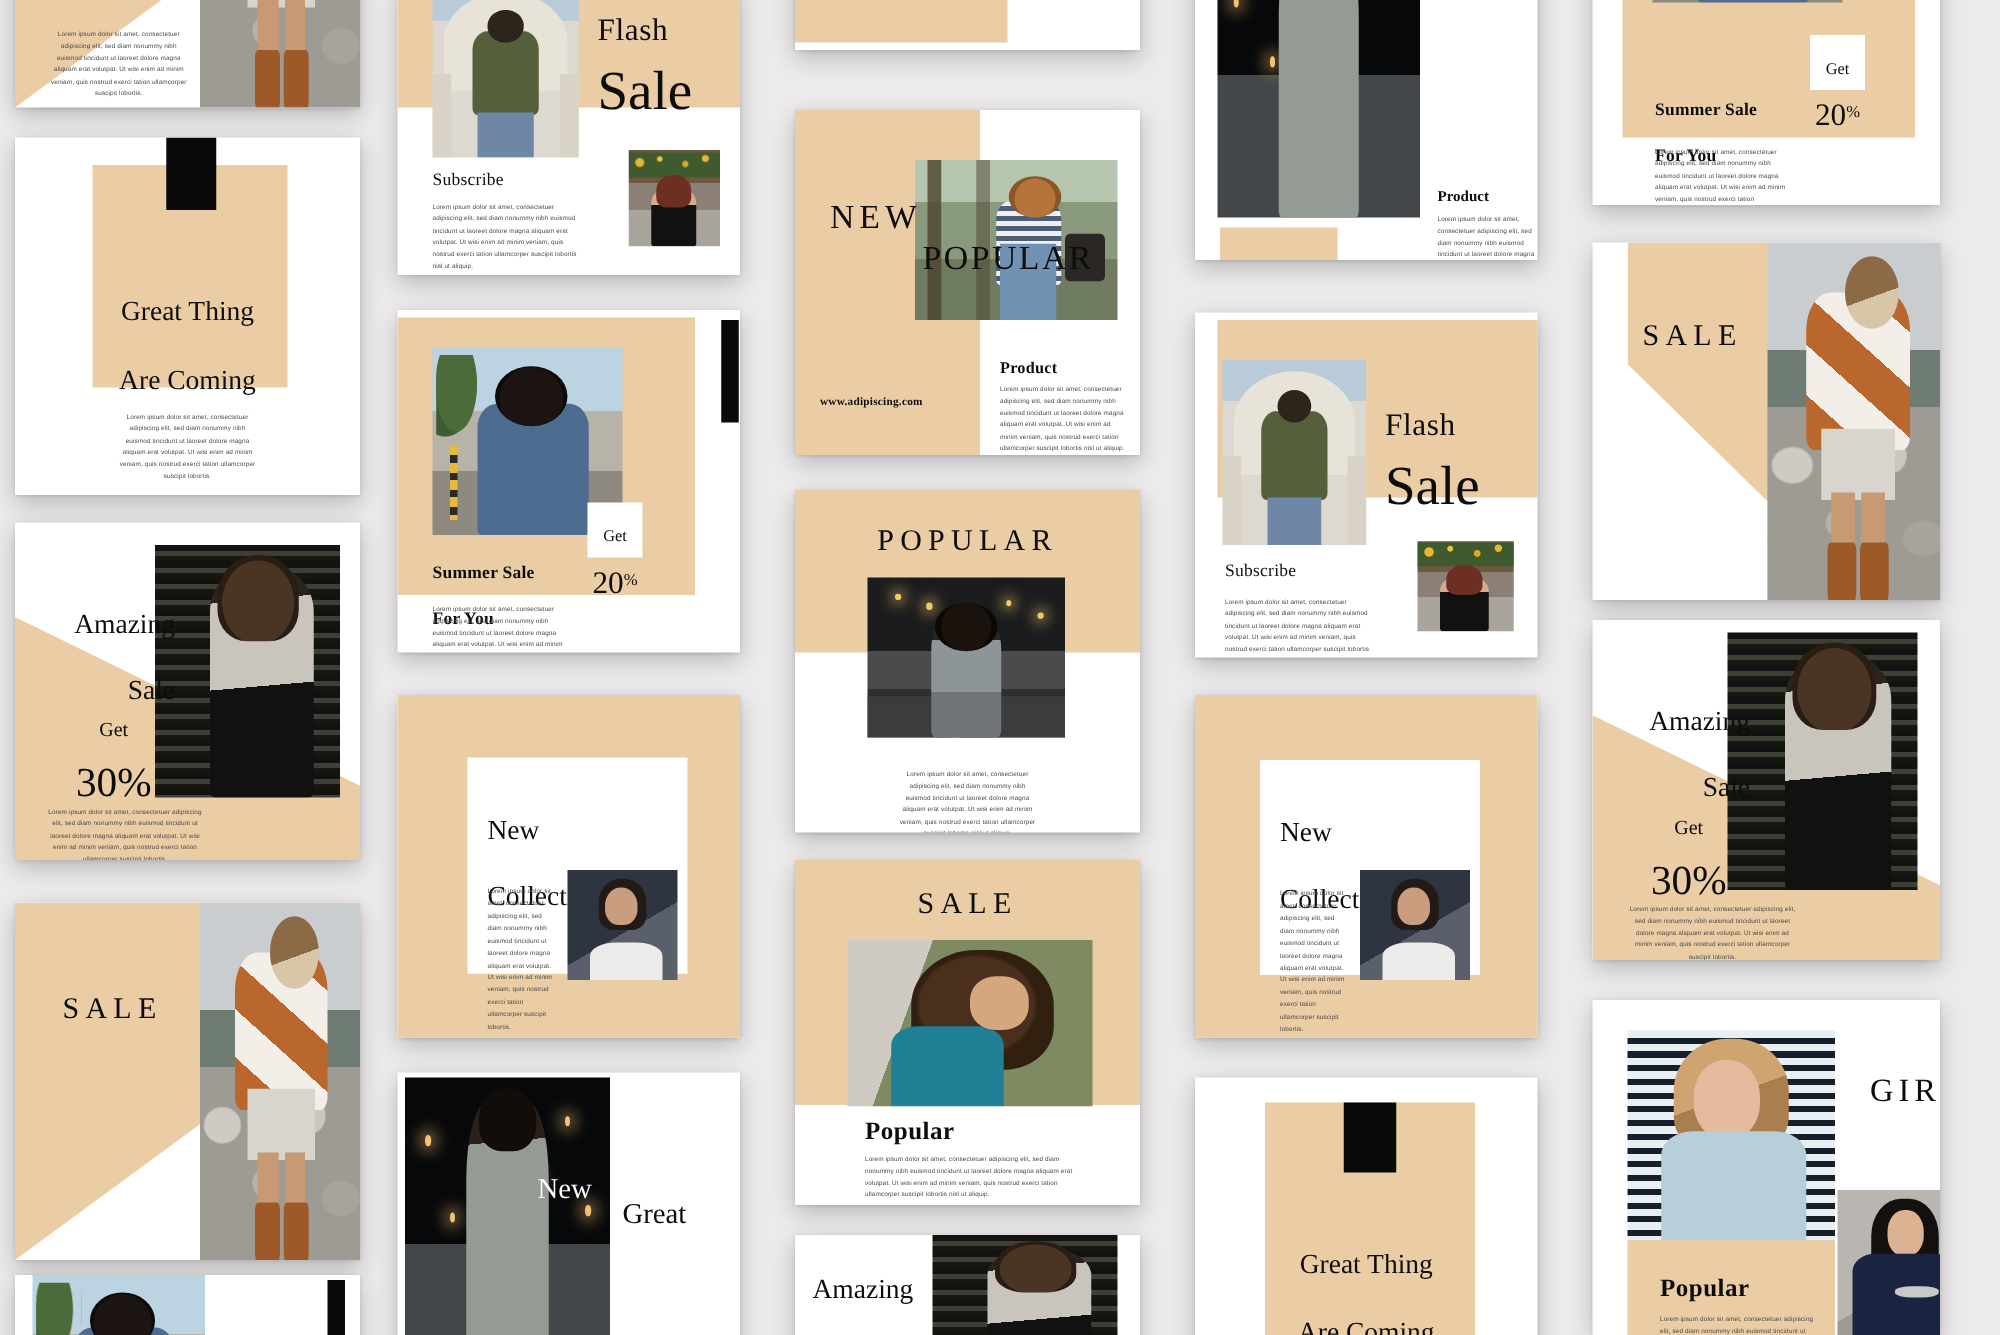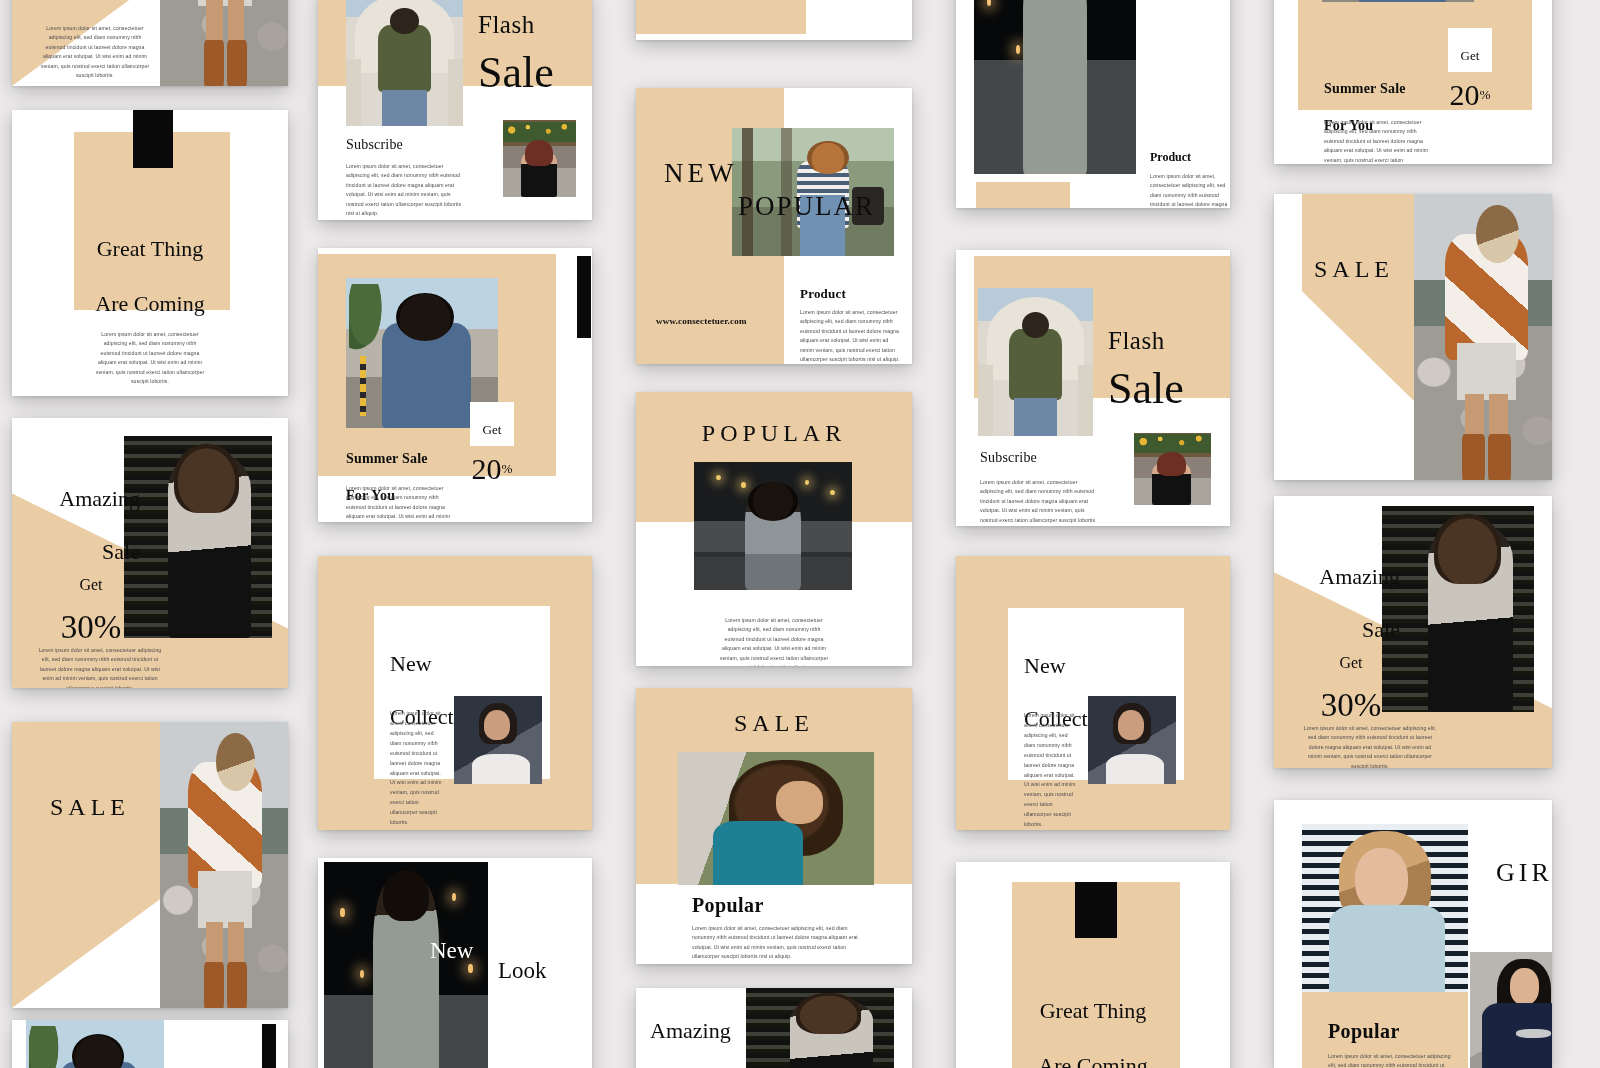--- a/index.html
+++ b/index.html
@@ -180,21 +180,21 @@
   .h-title { font-size:22px; line-height:1.22; }
   .h-sub { font-size:14px; letter-spacing:.2px;}
   .h-new { font-size:27px; letter-spacing:4px;}
   .h-arrival { font-size:27px; letter-spacing:2px;}
   .h-pop { font-size:24px; letter-spacing:5px;}
   .h-sale-cap { font-size:24px; letter-spacing:5px;}
   .h-girl { font-size:26px; letter-spacing:4px;}
   .h-popular { font-size:20px; letter-spacing:.4px;}
   .h-web { font-size:9px; letter-spacing:.2px;}
   .h-get { font-size:13px; }
-  .h-pct { font-size:30px; }
+  .h-pct { font-size:25px; }
   .h-getbig { font-size:16px; }
   .h-pctbig { font-size:33px; }
   .h-newlook { font-size:23px; }
   .h-newwhite { font-size:23px; color:#ffffff; }
   .txt { position:absolute; white-space:pre-line; }
 </style>
 </head>
 <body>
 
 <div id="stage">
@@ -329,21 +329,21 @@
     <div class="ph p-night" style="left:6px;top:4px;width:164px;height:256px;">
       <i class="bok" style="left:10%;top:18%;"></i>
       <i class="bok" style="left:78%;top:12%;"></i>
       <i class="bok" style="left:62%;top:30%;"></i>
       <i class="bok" style="left:22%;top:42%;"></i>
       <i class="bok" style="left:88%;top:40%;"></i>
       <i class="js"></i>
         <i class="hr"></i>
     </div>
     <div class="txt ser h-newwhite" style="left:112px;top:80px;">New</div>
-    <div class="txt ser h-newlook" style="left:180px;top:100px;">Look</div>
+    <div class="txt ser h-newlook" style="left:180px;top:100px;">Great</div>
   </div>
 
   <div class="card" style="left:636px; top:-188px; width:276px; height:228px;">
     <div class="tan" style="left:0;top:0;width:170px;height:222px;"></div>
     <div class="txt ser h-sub" style="left:26px;top:184px;font-weight:bold;"></div>
   </div>
 
   <div class="card" style="left:636px; top:88px; width:276px; height:276px;">
     <div class="tan" style="left:0;top:0;width:148px;height:276px;"></div>
     <div class="ph p-forest" style="left:96px;top:40px;width:162px;height:128px;">
@@ -351,21 +351,21 @@
         <i class="tr" style="left:30%;opacity:.5;"></i>
       <i class="str"></i>
         <i class="dn"></i>
         <i class="cr"></i>
         <i class="bag"></i>
     </div>
     <div class="txt ser h-new" style="left:28px;top:70px;">NEW</div>
     <div class="txt ser h-arrival" style="left:102px;top:103px;">POPULAR</div>
     <div class="txt ser h-sub" style="left:164px;top:198px;font-weight:bold;font-size:13px;">Product</div>
     <div class="lorem left" style="left:164px;top:220px;width:104px;">Lorem ipsum dolor sit amet, consectetuer adipiscing elit, sed diam nonummy nibh euismod tincidunt ut laoreet dolore magna aliquam erat volutpat. Ut wisi enim ad minim veniam, quis nostrud exerci tation ullamcorper suscipit lobortis nisl ut aliquip.</div>
-    <div class="txt ser h-web" style="left:20px;top:228px;font-weight:bold;">www.consectetuer.com</div>
+    <div class="txt ser h-web" style="left:20px;top:228px;font-weight:bold;">www.adipiscing.com</div>
   </div>
 
   <div class="card" style="left:636px; top:392px; width:276px; height:274px;">
     <div class="tan" style="left:0;top:0;width:276px;height:130px;"></div>
     <div class="txt ser h-pop" style="left:0;top:28px;width:276px;text-align:center;">POPULAR</div>
     <div class="ph p-tunnel" style="left:58px;top:70px;width:158px;height:128px;">
       <i class="lt" style="left:14%;"></i>
         <i class="lt" style="left:30%;top:16%;"></i>
       <i class="lt" style="left:70%;top:14%;"></i>
         <i class="lt" style="left:86%;top:22%;"></i>

